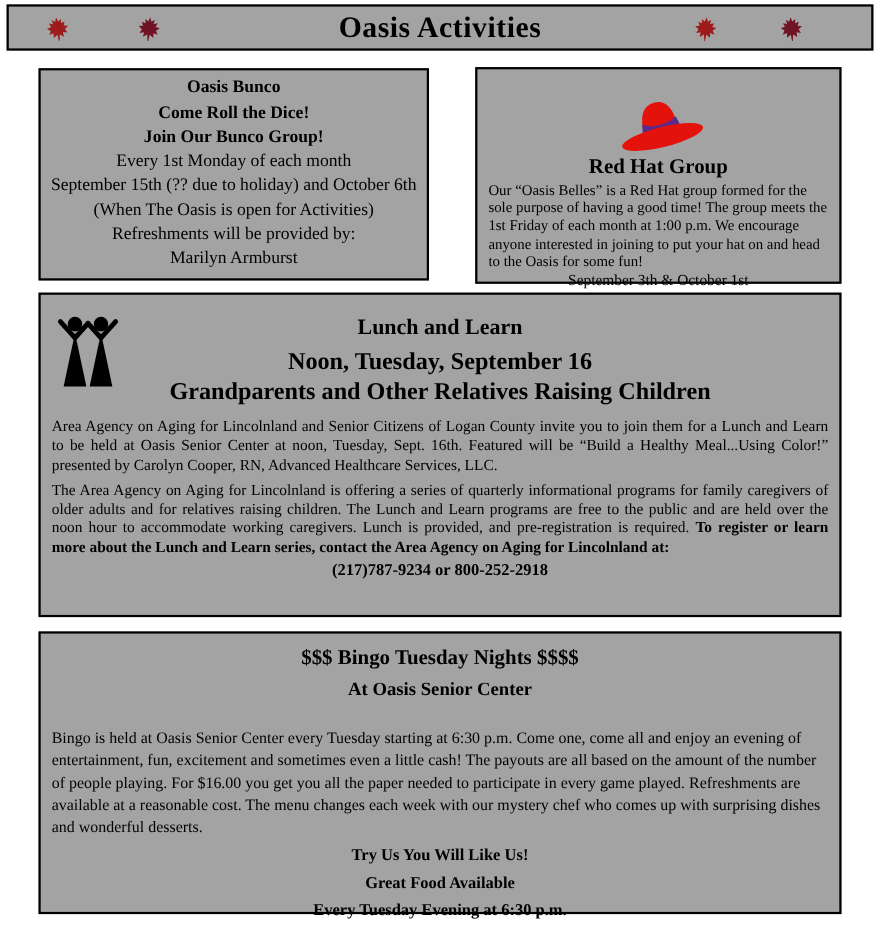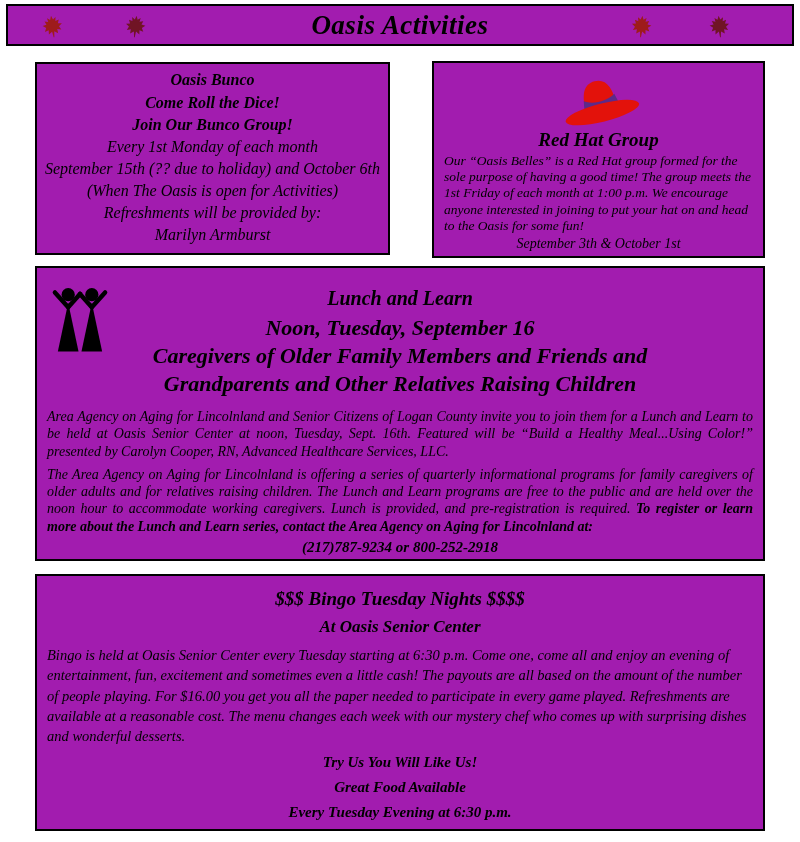--- a/index.html
+++ b/index.html
@@ -1,60 +1,60 @@
 <!DOCTYPE html>
 <html style="--leaf-red: #9e1b1b; --leaf-dark: #701425; --hat-red: #e3120b; --hat-band: #5c2a8a; --ink: #000000;"><head>
 <meta charset="utf-8">
 <style>
   html, body { margin: 0; padding: 0; background: #fff; }
   .page {
     position: relative; width: 800px; height: 842px;
     font-family: "Liberation Serif", serif; color: #000; background: #fff;
   }
-  .box { position: absolute; background: #a21caf; border: 2px solid #000; box-sizing: border-box; font-style: italic; }
+  .box { position: absolute; background: #a3a3a3; border: 2px solid #000; box-sizing: border-box; }
   .bold { font-weight: bold; }
 
   
   .header-box { left: 6px; top: 4px; width: 788px; height: 42px; display: flex; align-items: center; justify-content: center; }
   .header-title { font-size: 27px; font-weight: bold; margin: 0; letter-spacing: .5px; }
   .leaf { position: absolute; top: 6px; width: 23px; height: 29px; color: var(--leaf-red, #9e1b1b); }
   .leaf svg { width: 100%; height: 100%; display: block; }
   .leaf-1 { left: 33px;  transform: rotate(-8deg); }
   .leaf-2 { left: 116px; transform: rotate(6deg);  color: var(--leaf-dark, #701425); }
   .leaf-3 { left: 622px; transform: rotate(5deg); }
   .leaf-4 { left: 700px; transform: rotate(-5deg); color: var(--leaf-dark, #701425); }
 
   
   .bunco-box { left: 35px; top: 62px; width: 355px; height: 193px; text-align: center; padding-top: 7px; }
   .bunco-title { font-size: 16px; font-weight: bold; margin: 0; }
   .bunco-line { font-size: 16px; line-height: 17px; margin: 5px 0 0; }
 
   
-  .redhat-box { left: 432px; top: 61px; width: 333px; height: 197px; padding: 8px 10px 0; }
+  .redhat-box { left: 432px; top: 61px; width: 333px; height: 197px; padding: 20px 10px 0; }
   .hat-wrap { text-align: center; height: 56px; }
   .hat-wrap svg { width: 92px; height: 56px; }
   .redhat-title { font-size: 19px; font-weight: bold; text-align: center; margin: 2px 0; }
   .redhat-body { font-size: 13.5px; line-height: 16.2px; margin: 0; text-align: left; }
   .redhat-dates { font-size: 14px; text-align: center; margin: 2px 0 0; }
 
   
   .lunch-box { left: 35px; top: 266px; width: 730px; height: 295px; padding: 8px 10px 0; }
   .lunch-logo { position: absolute; left: 12px; top: 10px; width: 62px; height: 82px; color: #000; }
   .lunch-logo svg { width: 100%; height: 100%; display: block; }
   .lunch-title { font-size: 20px; font-weight: bold; text-align: center; margin: 11px 0 0; }
   .lunch-sub { font-size: 22px; font-weight: bold; text-align: center; line-height: 20px; margin: 8px 0 0; }
   .lunch-para { font-size: 14px; line-height: 17.3px; text-align: justify; margin: 14px 0 0; }
   .lunch-para + .lunch-para { margin-top: 6px; }
   .lunch-phone { font-size: 15px; font-weight: bold; text-align: center; margin: 4px 0 0; }
 
   
   .bingo-box { left: 35px; top: 574px; width: 730px; height: 257px; padding: 10px 10px 4px; }
   .bingo-title { font-size: 19px; font-weight: bold; text-align: center; margin: 2px 0 0; }
   .bingo-subtitle { font-size: 17px; font-weight: bold; text-align: center; margin: 7px 0 0; }
-  .bingo-body { font-size: 14.5px; line-height: 20.3px; margin: 8px 0 0; text-align: left; }
+  .bingo-body { font-size: 14.5px; line-height: 20.3px; margin: 24px 0 0; text-align: left; }
   .bingo-closing { font-size: 15px; font-weight: bold; text-align: center; line-height: 18px; margin: 7px 0 0; }
 </style>
 </head>
 <body>
 
 <div class="page">
 
   <header class="box header-box">
     <span class="leaf leaf-1">
       <svg viewBox="0 0 64 64">
@@ -113,21 +113,20 @@
         <path d="M26 30 L8 10" stroke="#000" stroke-width="6" stroke-linecap="round" fill="none"></path>
         <path d="M26 30 L42 12" stroke="#000" stroke-width="6" stroke-linecap="round" fill="none"></path>
         <path d="M58 30 L42 12" stroke="#000" stroke-width="6" stroke-linecap="round" fill="none"></path>
         <path d="M58 30 L76 10" stroke="#000" stroke-width="6" stroke-linecap="round" fill="none"></path>
         <path d="M26 24 L12 90 L40 90 Z" fill="#000"></path>
         <path d="M58 24 L44 90 L72 90 Z" fill="#000"></path>
       </svg>
     </div>
     <h2 class="lunch-title">Lunch and Learn</h2>
     <p class="lunch-sub">Noon, Tuesday, September 16</p>
-    <p class="lunch-sub">Caregivers of Older Family Members and Friends and</p>
     <p class="lunch-sub">Grandparents and Other Relatives Raising Children</p>
     <p class="lunch-para">Area Agency on Aging for Lincolnland and Senior Citizens of Logan County  invite you to join them for a Lunch and Learn to be held at Oasis Senior Center at noon, Tuesday, Sept. 16th.   Featured will be  “Build a Healthy Meal...Using Color!” presented by Carolyn Cooper, RN, Advanced Healthcare Services, LLC.</p>
     <p class="lunch-para"><span>The Area Agency on Aging for Lincolnland is offering a series of quarterly informational programs for family caregivers of older adults and for relatives raising children.  The Lunch and Learn programs are free to the public and are held over the noon hour to accommodate working caregivers.  Lunch is provided, and pre-registration is required. </span><span class="bold">To register or learn more about the Lunch and Learn series, contact the Area Agency on Aging for Lincolnland at:</span></p>
     <p class="lunch-phone">(217)787-9234 or 800-252-2918</p>
   </section>
 
   <section class="box bingo-box">
     <h2 class="bingo-title">$$$ Bingo Tuesday Nights $$$$</h2>
     <p class="bingo-subtitle">At Oasis Senior Center</p>
     <p class="bingo-body">Bingo is held at Oasis Senior Center every Tuesday starting at 6:30 p.m.  Come one, come all and enjoy an evening of entertainment, fun, excitement and sometimes even a little cash!  The payouts are all based on the amount of the number of people playing.  For $16.00 you get you all the paper needed to participate in every game played.  Refreshments are available at a reasonable cost.  The menu changes each week with our mystery chef  who comes up with surprising dishes and wonderful desserts.</p>

